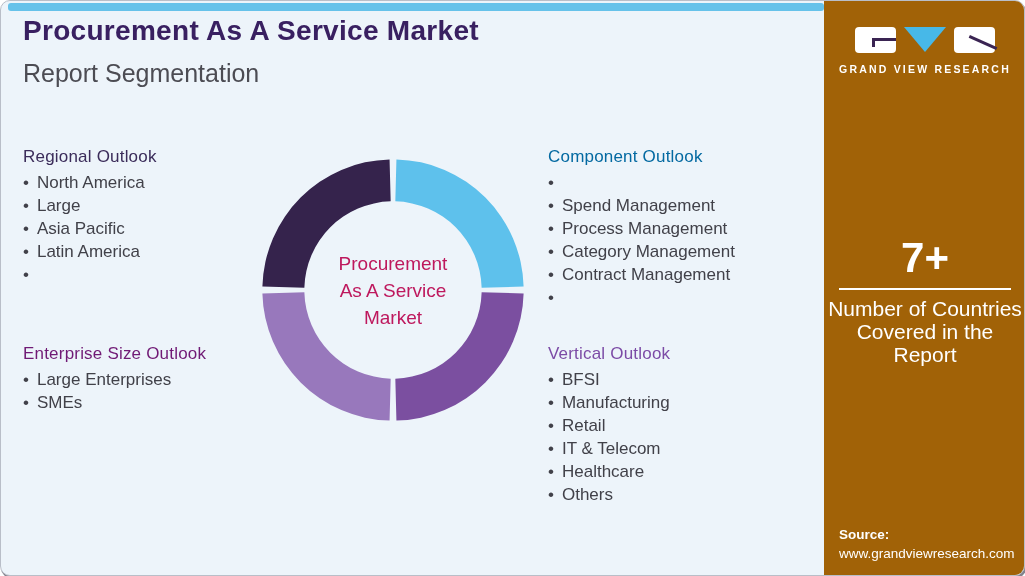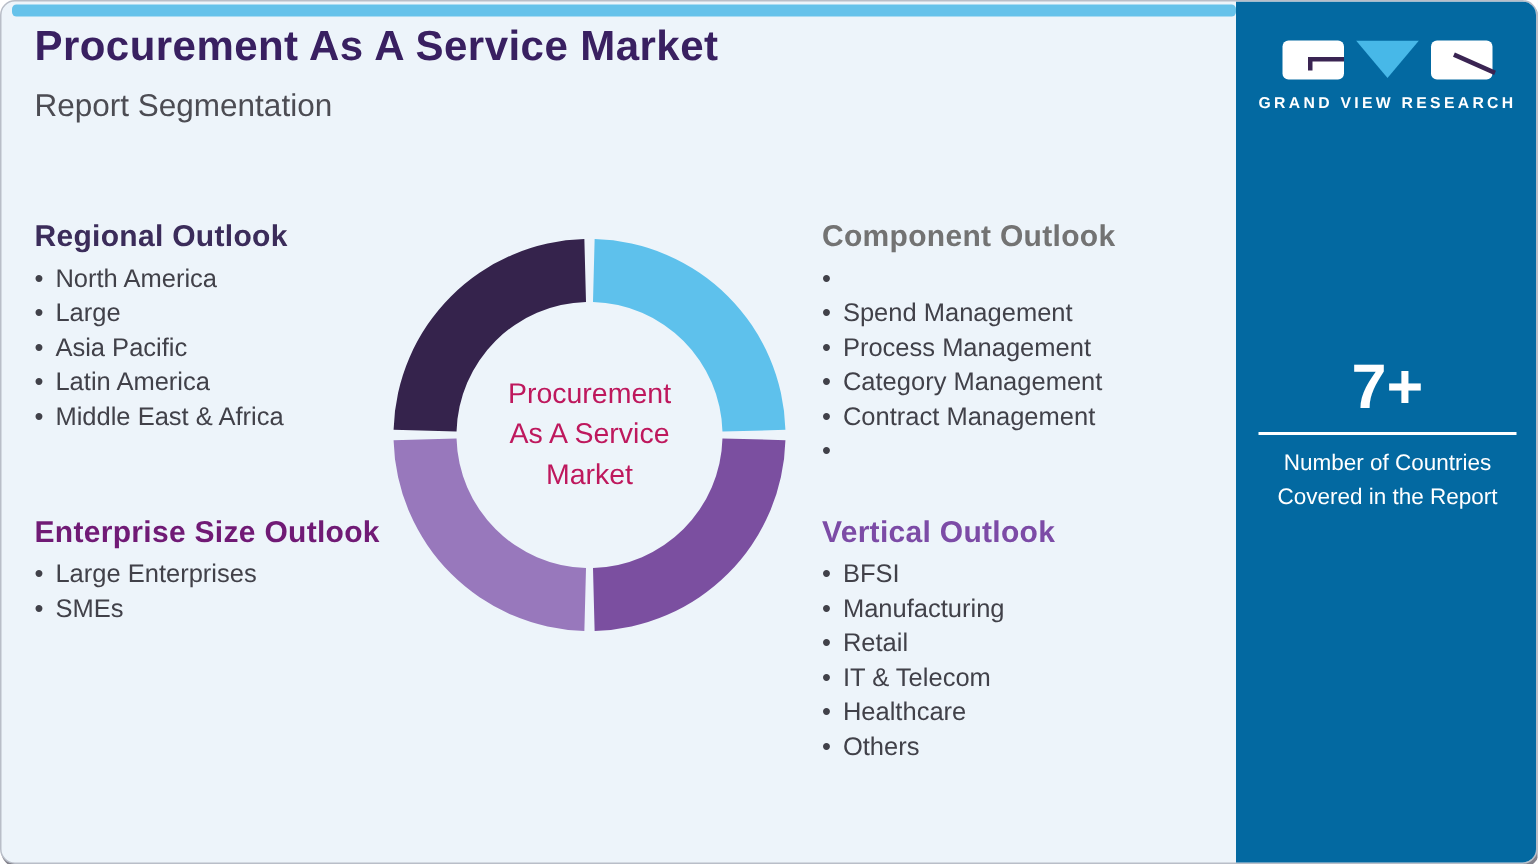--- a/index.html
+++ b/index.html
@@ -17,57 +17,57 @@
   .topbar{
     position:absolute;left:7px;top:2px;width:816px;height:8px;
     background:#66c2ea;border-radius:3px;
   }
   h1.title{
     position:absolute;left:22px;top:14px;margin:0;
     font-size:28px;font-weight:bold;letter-spacing:.3px;color:#392061;
   }
   .subtitle{
     position:absolute;left:22px;top:58px;
-    font-size:21px;color:#4c4c53;
+    font-size:25px;color:#4c4c53;
   }
   .outlook{position:absolute;}
-  .outlook h2{margin:0 0 4px 0;font-size:20px;font-weight:bold;letter-spacing:.2px;}
+  .outlook h2{margin:0 0 4px 0;font-size:17px;font-weight:normal;letter-spacing:.2px;}
   .outlook ul{list-style:none;margin:0;padding:0;}
   .outlook li{display:flex;align-items:baseline;font-size:17px;line-height:23px;color:#414149;}
   .bullet{margin-right:8px;font-size:17px;color:#414149;}
   .outlook.regional{left:22px;top:146px;width:240px;}
   .outlook.component{left:547px;top:146px;width:270px;}
   .outlook.enterprise{left:22px;top:343px;width:260px;}
   .outlook.vertical{left:547px;top:343px;width:270px;}
 
   .donut{position:absolute;left:252px;top:149px;width:280px;height:280px;}
   .donut svg{display:block;}
   .donut-label{
     position:absolute;left:50%;top:50%;transform:translate(-50%,-50%);
     width:170px;text-align:center;
     font-size:19px;line-height:27px;color:#be185d;
   }
 
   .sidebar{
     position:absolute;left:823px;top:0;width:202px;height:576px;
-    background:#0369a1;
+    background:#a16207;
   }
   .logo{position:absolute;top:26px;left:0;right:0;text-align:center;}
   .logo-marks{display:flex;justify-content:center;align-items:flex-start;gap:7px;height:27px;}
   .mark{display:inline-block;}
   .mark.g,.mark.r{position:relative;width:41px;height:26px;background:#ffffff;border-radius:4px;}
   .mark.g::before{content:"";position:absolute;left:17px;right:0;top:11px;height:3px;background:#3a2452;}
   .mark.g::after{content:"";position:absolute;left:17px;top:11px;width:3px;height:9px;background:#3a2452;}
   .mark.r::before{content:"";position:absolute;right:-3px;top:14px;width:30px;height:3px;background:#3a2452;transform:rotate(24deg);}
   .logo-text{margin-top:9px;font-size:10.5px;font-weight:bold;letter-spacing:2.2px;color:#ffffff;}
 
   .stat{position:absolute;top:236px;left:0;right:0;text-align:center;color:#ffffff;}
   .stat-value{font-size:42px;font-weight:bold;line-height:1;}
   .stat-divider{width:172px;height:2px;background:#ffffff;margin:9px auto 7px auto;}
-  .stat-label{font-size:15px;line-height:23px;}
+  .stat-label{font-size:21px;line-height:23px;}
 
   .source{position:absolute;left:15px;bottom:16px;color:#ffffff;text-align:left;}
   .source-label{font-size:13.5px;font-weight:bold;margin-bottom:4px;}
   .source-url{font-size:13.5px;}
 </style>
 </head>
 <body>
 
 <div class="stage">
   <div class="card">
@@ -95,27 +95,26 @@
             <span class="item-text">Asia Pacific</span>
           </li>
 
           <li>
             <span class="bullet">•</span>
             <span class="item-text">Latin America</span>
           </li>
 
           <li>
             <span class="bullet">•</span>
-            <span class="item-text">Middle East &amp; Africa</span>
           </li>
         </ul>
     </section>
 
     <section class="outlook component">
-      <h2 style="color: #737373;">Component Outlook</h2>
+      <h2 style="color: #0369a1;">Component Outlook</h2>
       <ul>
 
           <li>
             <span class="bullet">•</span>
           </li>
 
           <li>
             <span class="bullet">•</span>
             <span class="item-text">Spend Management</span>
           </li>
@@ -221,15 +220,19 @@
 
       <div class="stat">
         <div class="stat-value">7+</div>
         <div class="stat-divider"></div>
         <div class="stat-label">
           <div>Number of Countries</div>
           <div>Covered in the Report</div>
         </div>
       </div>
 
+      <div class="source">
+        <div class="source-label">Source:</div>
+        <div class="source-url">www.grandviewresearch.com</div>
+      </div>
     </aside>
   </div>
 </div>
 
 </body></html>

